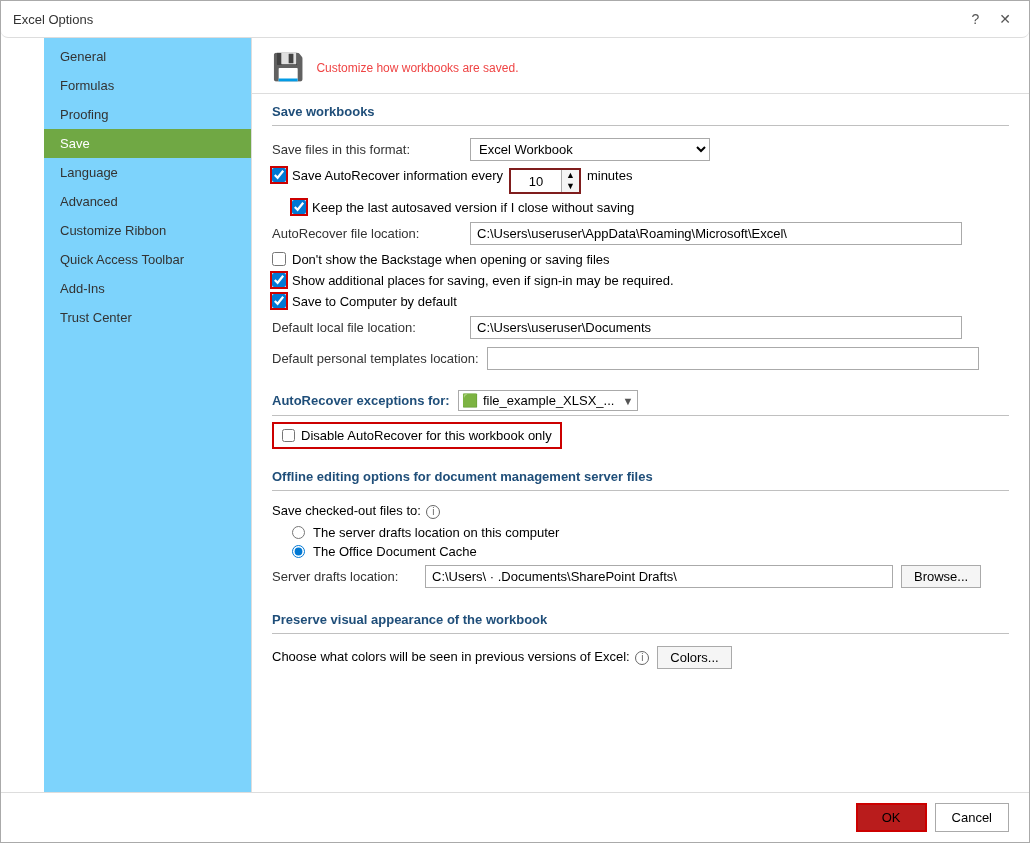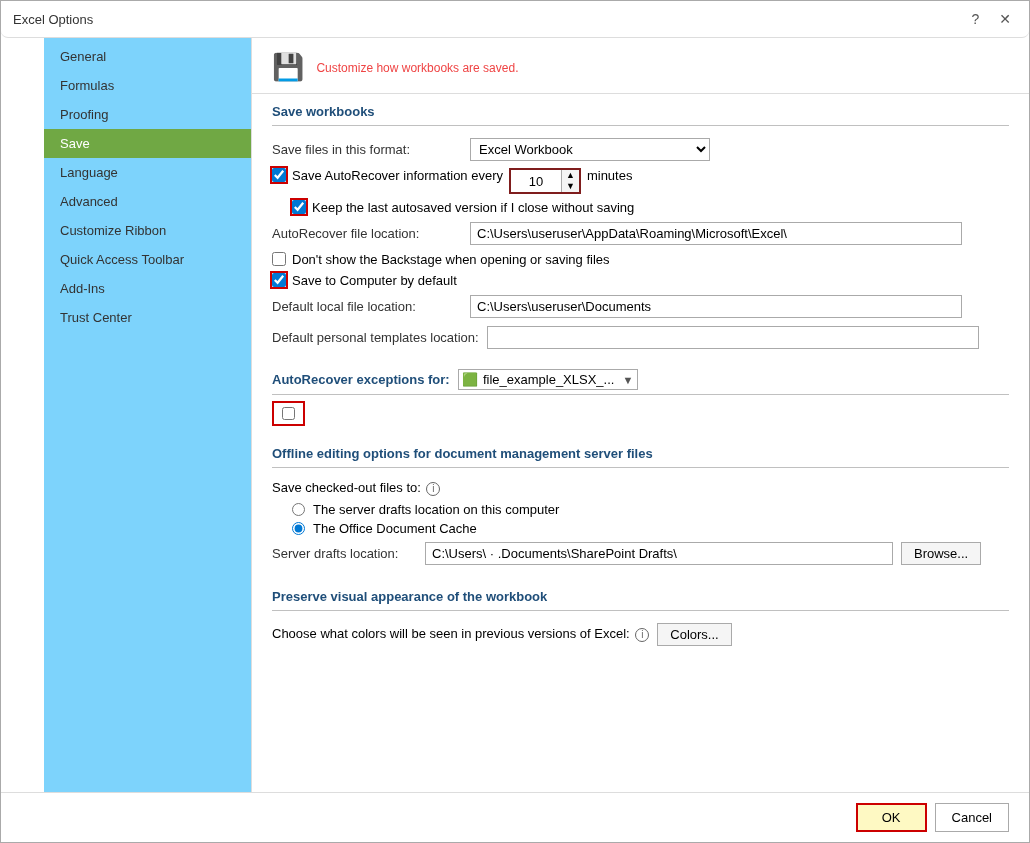--- a/index.html
+++ b/index.html
@@ -39,21 +39,21 @@
     .offline-section { margin-top: 4px; }
     .radio-row { display: flex; align-items: center; gap: 8px; padding: 2px 0 2px 20px; }
     .radio-row input[type=radio] { accent-color: #0078d4; }
     .info-icon { display: inline-flex; align-items: center; justify-content: center; width: 14px; height: 14px; border: 1px solid #666; border-radius: 50%; font-size: 10px; color: #666; cursor: help; margin-left: 2px; }
     .server-drafts-row { display: flex; align-items: center; gap: 8px; padding: 4px 0; }
     .server-drafts-label { font-size: 13px; color: #333; min-width: 145px; }
     .server-input { width: 468px; border: 1px solid #aaa; padding: 3px 6px; font-size: 13px; }
     .browse-btn { padding: 3px 12px; border: 1px solid #aaa; background: #f5f5f5; cursor: pointer; font-size: 13px; }
     .colors-btn { padding: 3px 12px; border: 1px solid #aaa; background: #f5f5f5; cursor: pointer; font-size: 13px; }
     .footer { padding: 10px 20px; display: flex; justify-content: flex-end; gap: 8px; border-top: 1px solid #ddd; background: #fff; }
-    .ok-btn { padding: 5px 24px; background: #fef9c3; border: 2px solid #c00; cursor: pointer; font-size: 13px; }
+    .ok-btn { padding: 5px 24px; background: #b91c1c; border: 2px solid #c00; cursor: pointer; font-size: 13px; }
     .cancel-btn { padding: 5px 16px; background: #fff; border: 1px solid #aaa; cursor: pointer; font-size: 13px; }
     .indent { padding-left: 20px; }
     .preserve-section { margin-top: 4px; }
     .colors-row { display: flex; align-items: center; gap: 8px; padding: 4px 0; }
   </style>
 </head>
 <body>
 
 <div class="dialog">
 
@@ -123,20 +123,24 @@
           <div class="form-row">
             <span class="form-label">AutoRecover file location:</span>
             <input type="text" class="text-input" value="C:\Users\useruser\AppData\Roaming\Microsoft\Excel\" style="">
           </div>
 
           <div class="checkbox-row">
             <input type="checkbox" style="">
             <span>Don't show the Backstage when opening or saving files</span>
           </div>
 
+          <div class="checkbox-row">
+            <input type="checkbox" checked="" class="checkbox-highlighted" style="">
+            <span>Show additional places for saving, even if sign-in may be required.</span>
+          </div>
 
           <div class="checkbox-row">
             <input type="checkbox" checked="" class="checkbox-highlighted" style="">
             <span>Save to Computer by default</span>
           </div>
 
           <div class="form-row">
             <span class="form-label">Default local file location:</span>
             <input type="text" class="text-input" value="C:\Users\useruser\Documents" style="">
           </div>
@@ -152,20 +156,21 @@
             <span style="font-weight:600;color:#1f4e79;font-size:13px;">AutoRecover exceptions for:</span>
             <div class="file-select">
               <span class="file-select-icon">🟩</span>
               <span class="file-select-text">file_example_XLSX_...</span>
               <span class="file-select-arrow">▼</span>
             </div>
           </div>
 
           <div class="disable-row">
             <input type="checkbox" style="">
+            <span>Disable AutoRecover for this workbook only</span>
           </div>
         </div>
 
         <div class="offline-section" style="margin-top:10px;">
           <div class="section-title">Offline editing options for document management server files</div>
 
           <div class="form-row">
             <span style="font-size:13px;">
               <span>Save checked-out files to:</span>
               <span class="info-icon">i</span>

